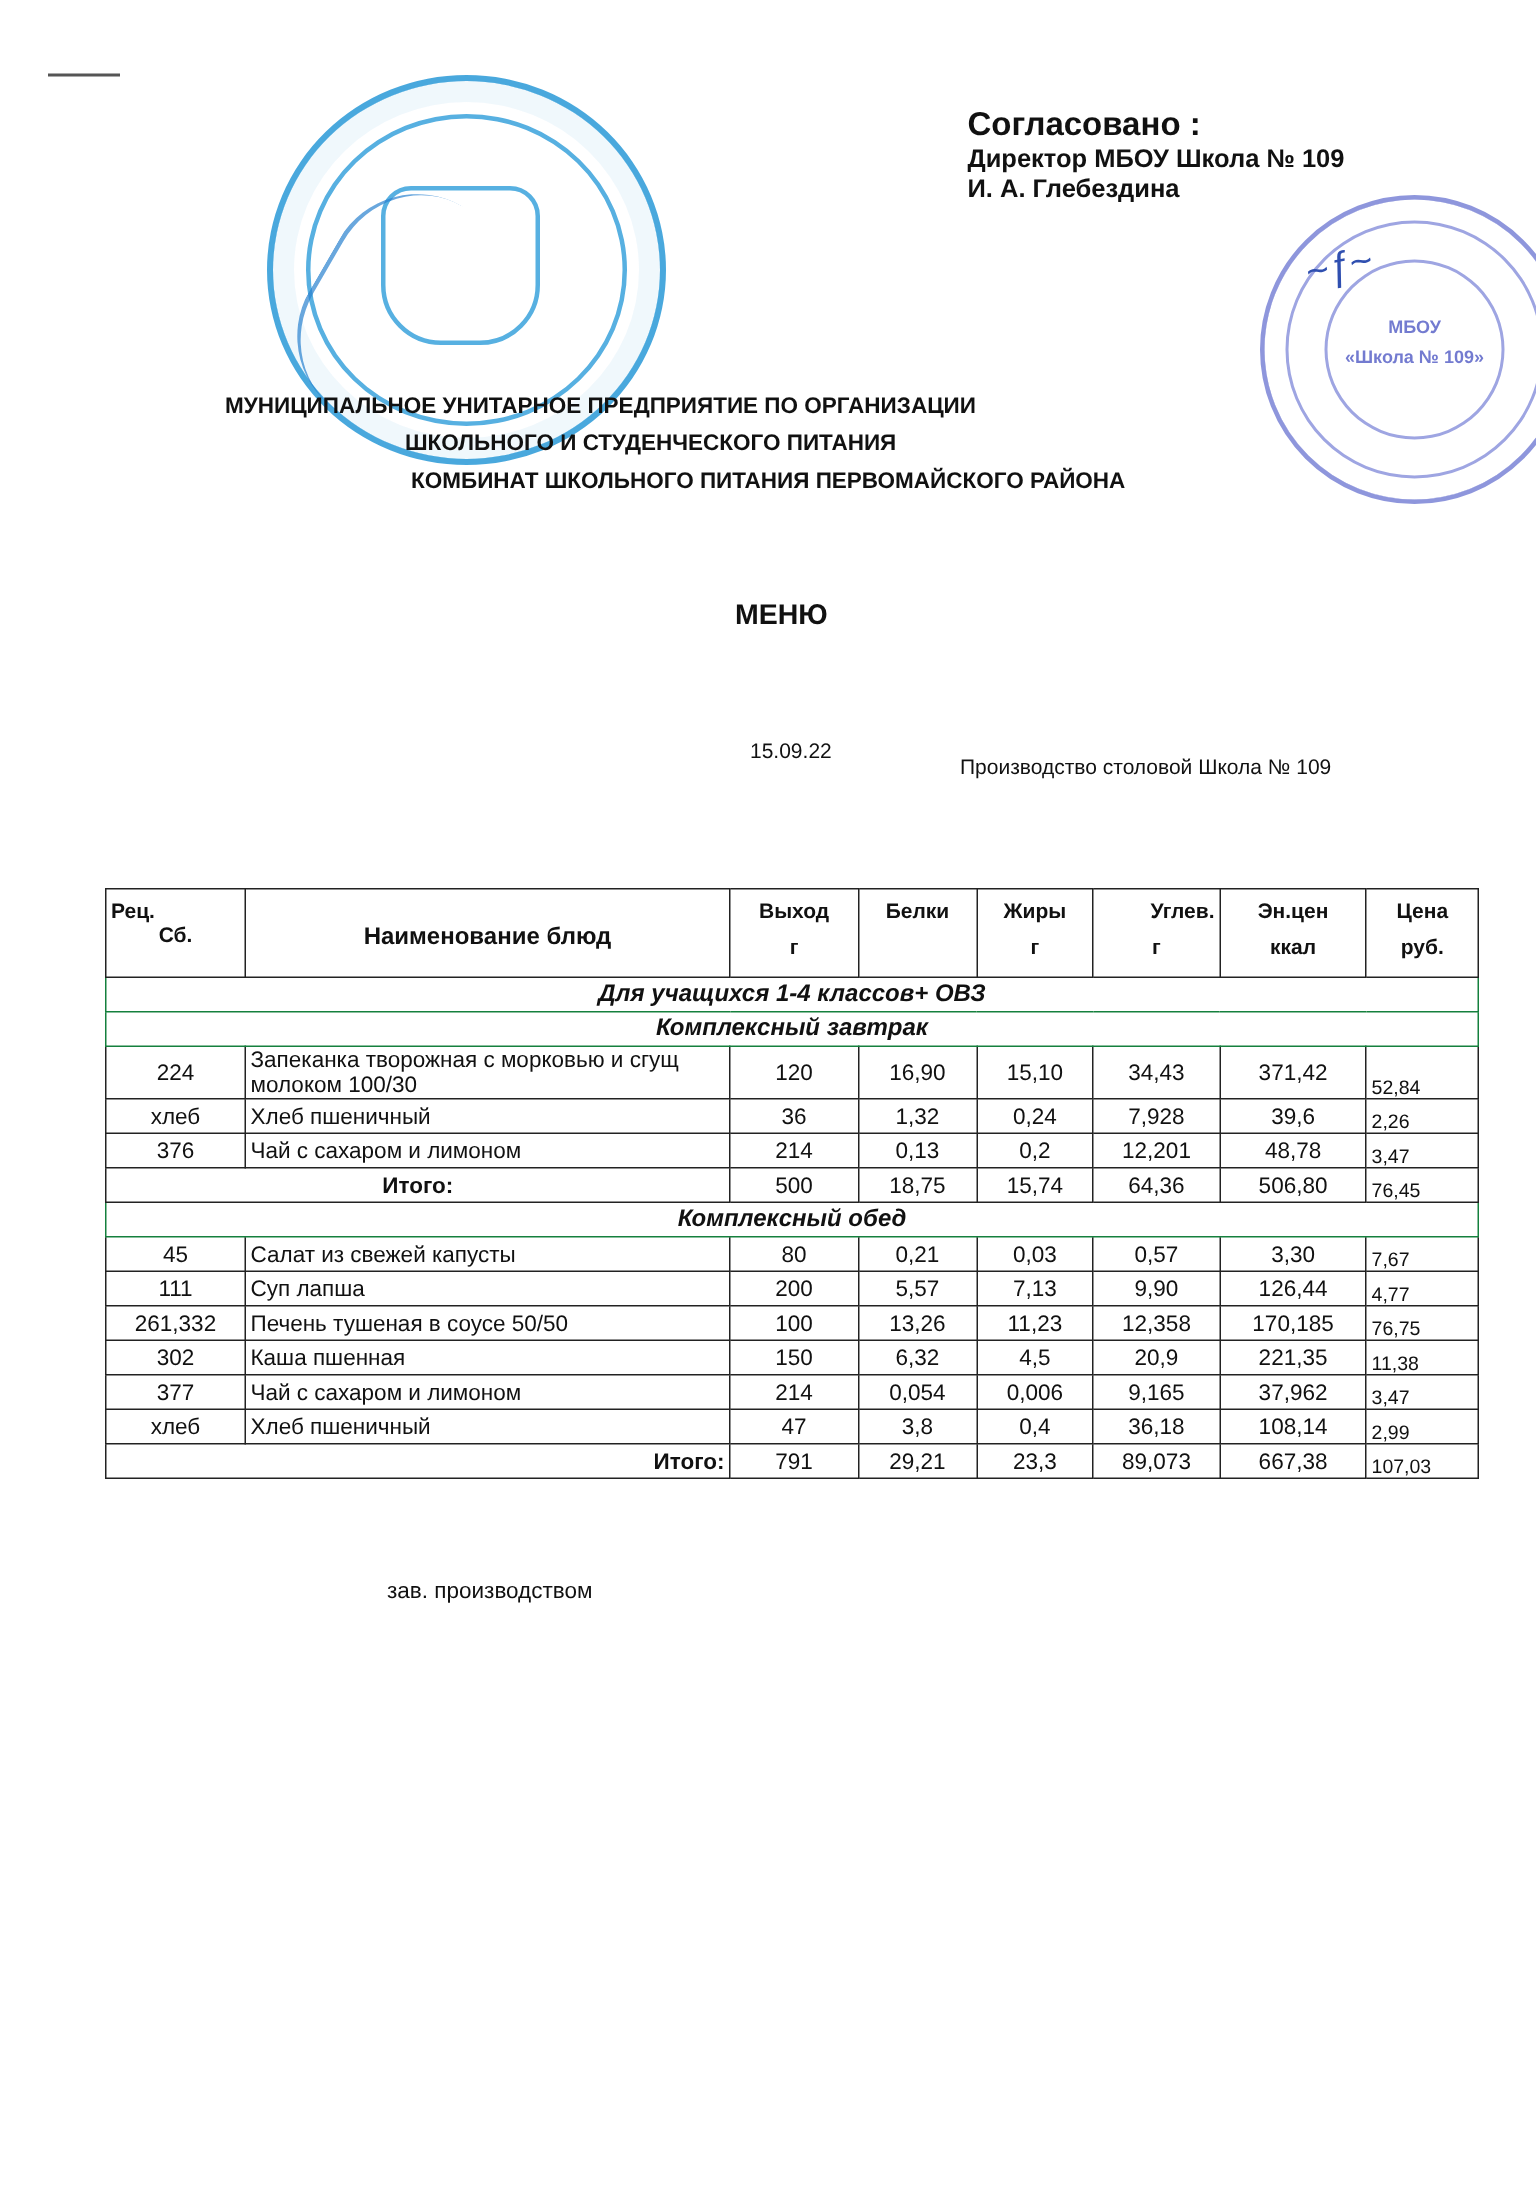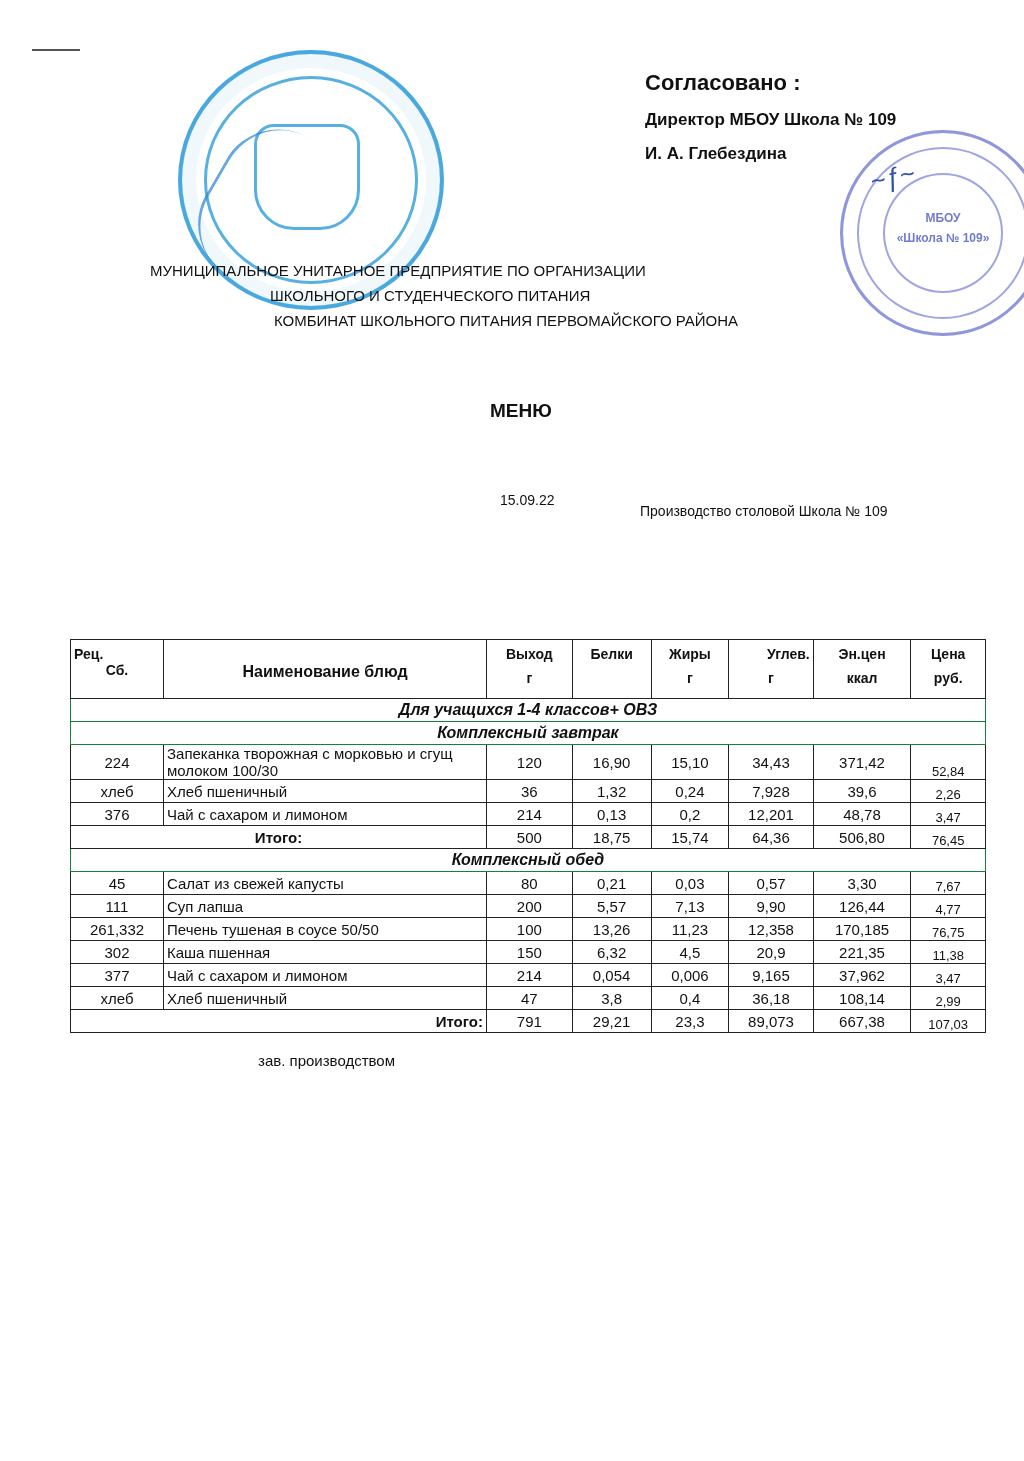--- a/index.html
+++ b/index.html
@@ -8,33 +8,33 @@
   .stamp { position:absolute; border-radius:50%; }
   .stamp1 { left:178px; top:50px; width:258px; height:252px; border:4px solid #2a9ad8; box-shadow: inset 0 0 0 14px rgba(42,154,216,0.08), inset 0 0 0 22px #fff, inset 0 0 0 25px #3aa3dc; opacity:.85; }
   .stamp1 .inner { position:absolute; left:72px; top:70px; width:100px; height:100px; border:3px solid #3aa3dc; border-radius:20px 20px 40px 40px; }
   .stamp2 { left:840px; top:130px; width:200px; height:200px; border:3px solid #7b84d6; box-shadow: inset 0 0 0 14px #fff, inset 0 0 0 16px #8e96dd, inset 0 0 0 40px #fff, inset 0 0 0 42px #8e96dd; opacity:.85; }
   .stamp2 .txt { position:absolute; width:100%; text-align:center; color:#5b64c8; font-weight:bold; font-size:12px; }
   .sig { position:absolute; left:870px; top:162px; font-size:26px; color:#2f4fb0; font-style:italic; transform:rotate(-12deg); }
   .sig1 { position:absolute; left:210px; top:120px; width:90px; height:160px; border-left:3px solid #2a82d0; border-radius:60px 0 0 60px; transform:rotate(30deg); opacity:.7; }
 
   .approved { position:absolute; left:645px; top:70px; }
   .approved .h { font-size:22px; font-weight:bold; }
-  .approved .l { font-size:17px; font-weight:bold; margin-top:14px; }
-  .org { position:absolute; top:262px; font-size:15px; font-weight:normal; }
+  .approved .l { font-size:17px; font-weight:bold; }
+  .org { position:absolute; top:262px; font-size:15px; font-weight:bold; }
   .menu-title { position:absolute; left:490px; top:400px; font-size:19px; font-weight:bold; }
   .date { position:absolute; left:500px; top:492px; font-size:14px; font-weight:normal; }
   .prod { position:absolute; left:640px; top:503px; font-size:14px; }
 
-  table.menu { position:absolute; left:70px; top:592px; width:916px; border-collapse:collapse; font-size:15px;margin-top:47px; }
+  table.menu { position:absolute; left:70px; top:592px; width:916px; border-collapse:collapse; font-size:15px; }
   table.menu td { border:1px solid #222; padding:0 3px; height:22px; }
   table.menu tr.head td { height:52px; font-size:14px; font-weight:bold; vertical-align:top; padding-top:6px; }
   .c0 { width:86px; text-align:center; }
   .c1 { width:316px; }
   .cn { text-align:center; }
-  .price { text-align:center; font-size:13px; vertical-align:bottom; }
+  .price { font-size:13px; vertical-align:bottom; }
   tr.section td { text-align:center; font-weight:bold; font-style:italic; font-size:16px; border:1px solid #15803d; }
   tr.total td.lbl { text-align:center; font-weight:bold; }
   tr.total2 td.lbl { text-align:right; font-weight:bold; }
   .footer { position:absolute; left:258px; top:1052px; font-size:15px; }
   .hdr2 { display:block; text-align:center; }
 </style>
 </head>
 <body>
 
 <div class="dash"></div>

